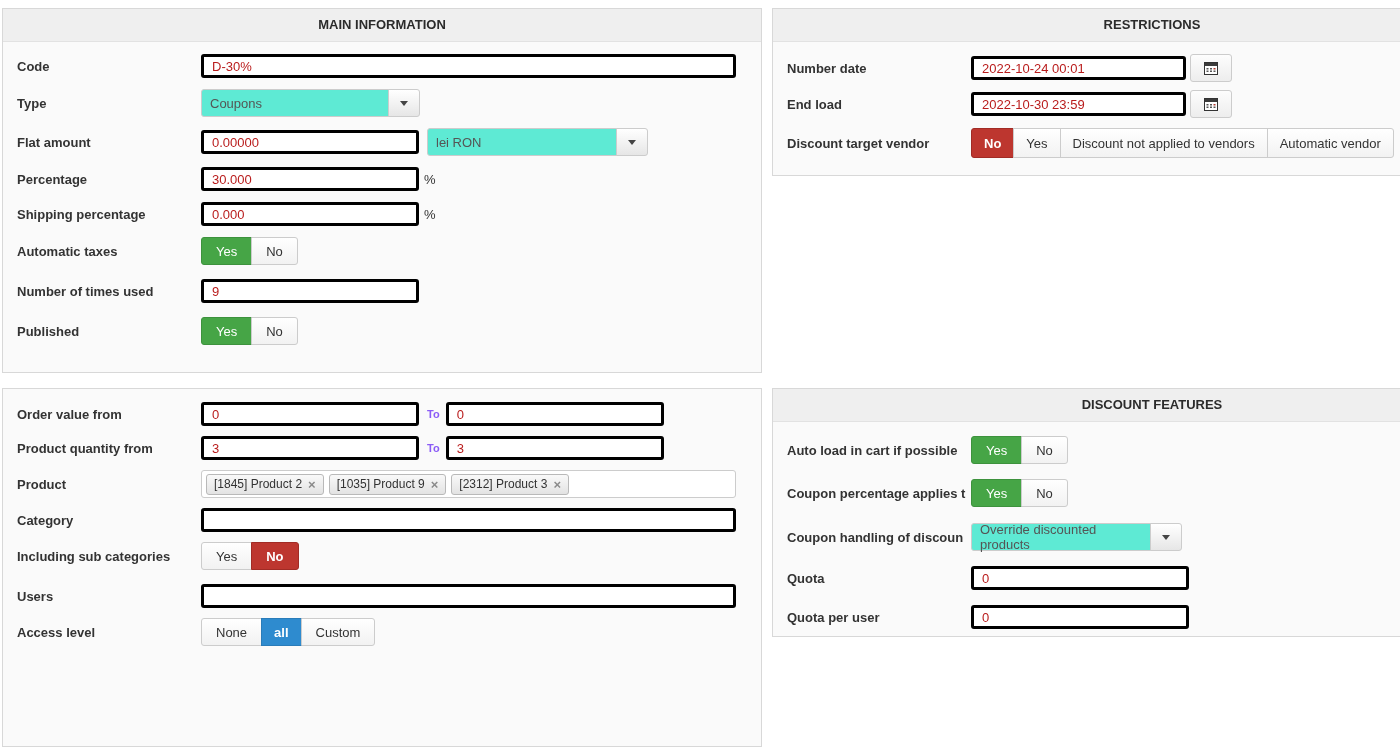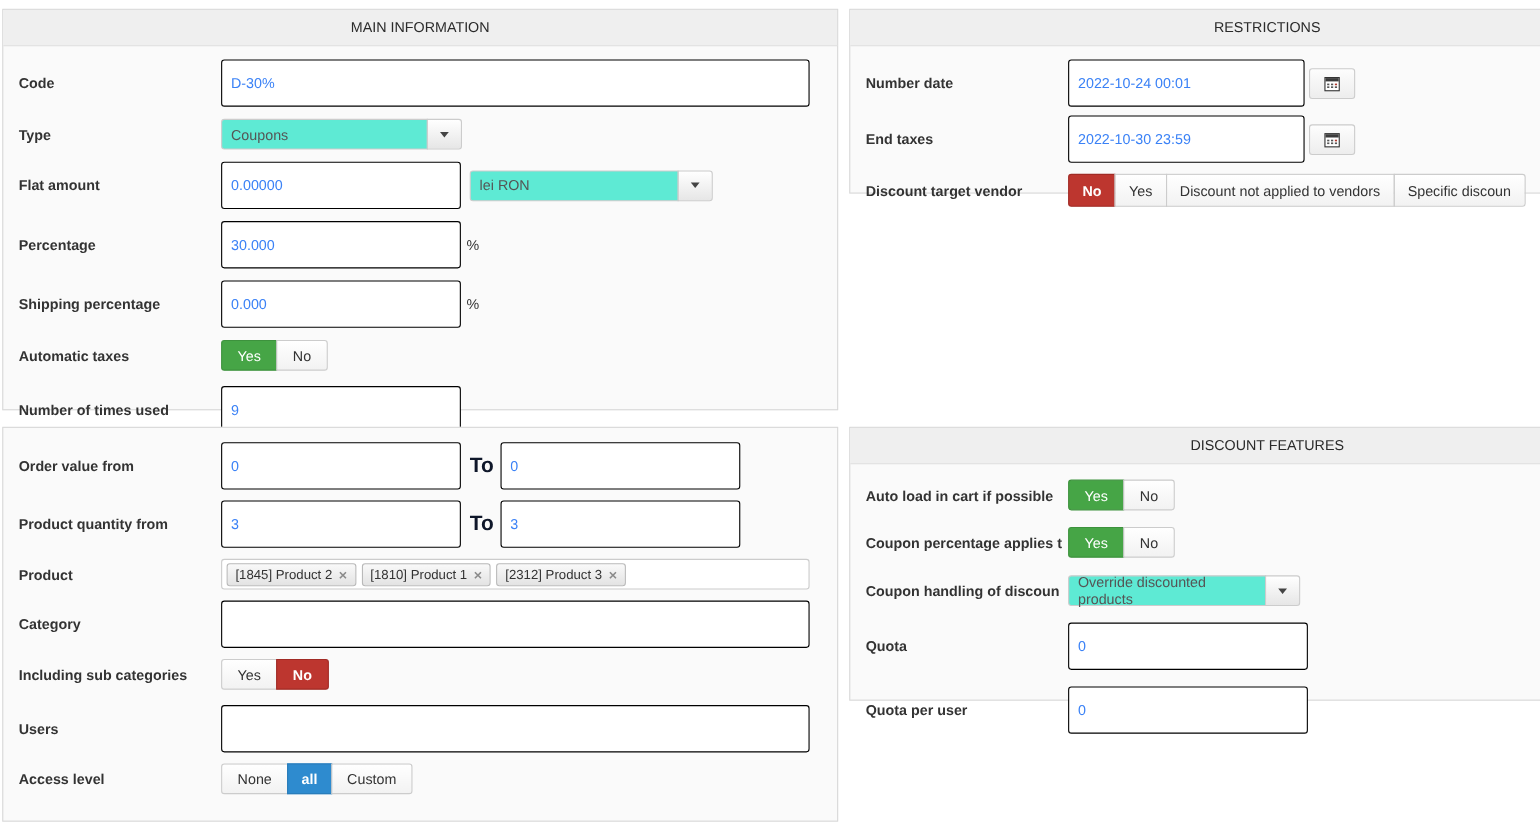--- a/index.html
+++ b/index.html
@@ -13,41 +13,41 @@
     position:absolute;
     background:#fafafa;
     border:1px solid #d8d8d8;
     box-sizing:border-box;
   }
   .panel-header{
     height:32px;line-height:32px;
     background:#efefef;
     border-bottom:1px solid #e2e2e2;
     text-align:center;
-    font-size:13px;font-weight:normal;color:#2b2b2b;
+    font-size:13px;font-weight:bold;color:#2b2b2b;
   }
   .panel-body{padding:12px 14px 0 14px;}
   .row{display:flex;align-items:center;}
   .lbl{
     width:184px;flex:0 0 184px;
     font-size:13px;font-weight:bold;color:#333;
     white-space:nowrap;overflow:hidden;
   }
   input.txt{
-    height:43px;box-sizing:border-box;
-    border:1px solid #000000;border-radius:3px;
-    background:#fff;color:#3b82f6;
+    height:24px;box-sizing:border-box;
+    border:3px solid #000000;border-radius:3px;
+    background:#fff;color:#b91c1c;
     font-size:13px;font-family:"Liberation Sans",sans-serif;
     padding:0 8px;outline:none;
   }
   .w-lg{width:535px;}
   .w-md{width:218px;}
   .w-date{width:215px;}
   .suffix{font-size:13px;color:#333;margin-left:5px;}
-  .to-lbl{font-size:19px;font-weight:bold;color:#0f172a;margin:0 6px 0 8px;}
+  .to-lbl{font-size:11px;font-weight:bold;color:#8b5cf6;margin:0 6px 0 8px;}
   
   .btn-group{display:inline-flex;}
   .btn{
     height:28px;box-sizing:border-box;
     display:inline-flex;align-items:center;justify-content:center;
     padding:0 14px;
     border:1px solid #ccc;
     background:linear-gradient(#ffffff,#f2f2f2);
     color:#333;font-size:13px;
     margin-left:-1px;cursor:pointer;white-space:nowrap;
@@ -179,42 +179,42 @@
           <rect x="3.5" y="8" width="2" height="1.5" fill="#555"></rect>
             <rect x="7" y="8" width="2" height="1.5" fill="#555"></rect>
             <rect x="10.5" y="8" width="2" height="1.5" fill="#b03a2e"></rect>
           <rect x="3.5" y="10.5" width="2" height="1.5" fill="#555"></rect>
             <rect x="7" y="10.5" width="2" height="1.5" fill="#555"></rect>
             <rect x="10.5" y="10.5" width="2" height="1.5" fill="#555"></rect>
         </svg>
       </span>
     </div>
     <div class="row">
-      <div class="lbl">End taxes</div>
+      <div class="lbl">End load</div>
       <input class="txt w-date" value="2022-10-30 23:59" style="">
       <span class="cal-btn">
         <svg width="16" height="16" viewBox="0 0 16 16">
           <rect x="1.5" y="2.5" width="13" height="12" fill="#ffffff" stroke="#333333"></rect>
           <rect x="2" y="3" width="12" height="3" fill="#3b3b3b"></rect>
           <rect x="3.5" y="8" width="2" height="1.5" fill="#555"></rect>
             <rect x="7" y="8" width="2" height="1.5" fill="#555"></rect>
             <rect x="10.5" y="8" width="2" height="1.5" fill="#b03a2e"></rect>
           <rect x="3.5" y="10.5" width="2" height="1.5" fill="#555"></rect>
             <rect x="7" y="10.5" width="2" height="1.5" fill="#555"></rect>
             <rect x="10.5" y="10.5" width="2" height="1.5" fill="#555"></rect>
         </svg>
       </span>
     </div>
     <div class="row" style="margin-top:10px;">
       <div class="lbl">Discount target vendor</div>
       <div class="btn-group">
         <span class="btn tall sel-red">No</span>
         <span class="btn tall">Yes</span>
         <span class="btn tall">Discount not applied to vendors</span>
-        <span class="btn tall">Specific discoun</span>
+        <span class="btn tall">Automatic vendor</span>
       </div>
     </div>
   </div>
 </div>
 
 <div class="panel" id="p-advanced" style="left:2px;top:388px;width:760px;height:359px;">
   <div class="panel-body" style="padding-top:13px;">
     <div class="row">
       <div class="lbl">Order value from</div>
       <input class="txt w-md" value="0" style="">
@@ -228,21 +228,21 @@
       <input class="txt w-md" value="3" style="">
     </div>
     <div class="row">
       <div class="lbl">Product</div>
       <div class="tag-input">
         <span class="chip">
           <span>[1845] Product 2</span>
           <span class="x">×</span>
         </span>
         <span class="chip">
-          <span>[1810] Product 1</span>
+          <span>[1035] Product 9</span>
           <span class="x">×</span>
         </span>
         <span class="chip">
           <span>[2312] Product 3</span>
           <span class="x">×</span>
         </span>
       </div>
     </div>
     <div class="row">
       <div class="lbl">Category</div>

